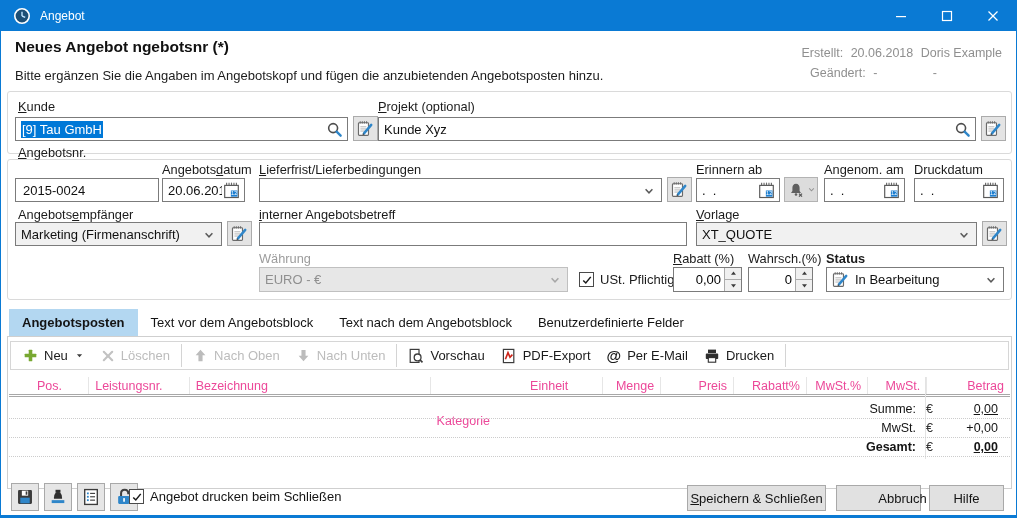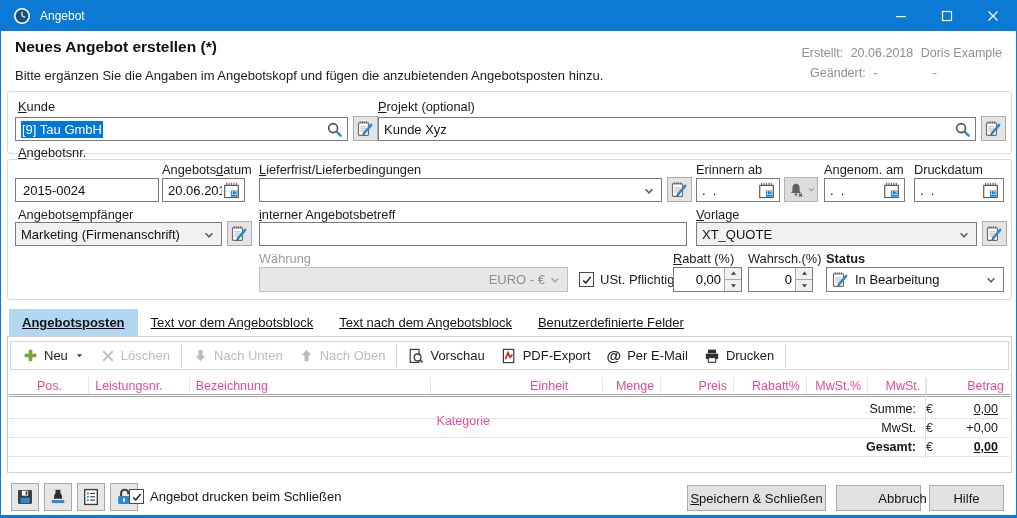--- a/index.html
+++ b/index.html
@@ -29,40 +29,40 @@
   .lbl.b{font-weight:bold;}
   .k{text-decoration:underline;}
   .field{position:absolute;box-sizing:border-box;height:24px;border:1px solid #7b7b7b;background:#fff;
     display:flex;align-items:center;font-size:13px;color:#111;padding:0 5px;}
   .field .val{white-space:pre;overflow:hidden;}
   .sel{background:var(--selection);color:#fff;padding:1px 1px;}
   .icon-right{position:absolute;right:4px;top:3px;}
   .combo{padding-right:22px;}
   .combo .chev{position:absolute;right:4px;top:4px;}
   .combo.gray{background:#f1f1f1;}
-  .combo.disabled{background:#e7e7e7;border-color:#c0c0c0;color:#8f8f8f;justify-content:flex-end;}
+  .combo.disabled{background:#e7e7e7;border-color:#c0c0c0;color:#8f8f8f;}
   .editbtn{position:absolute;width:25px;height:25px;box-sizing:border-box;border:1px solid #ababab;
     background:#e4e4e4;display:flex;align-items:center;justify-content:center;}
   .datefield{padding-right:22px;}
   .bellbtn{position:absolute;width:34px;height:25px;box-sizing:border-box;border:1px solid #b3b3b3;
     background:#dcdcdc;display:flex;align-items:center;justify-content:flex-start;padding-left:3px;gap:2px;}
   .spinfield{position:absolute;box-sizing:border-box;height:25px;border:1px solid #7b7b7b;background:#fff;
     font-size:13px;display:flex;align-items:center;}
   .spinfield .val{flex:1;text-align:right;padding-right:3px;}
   .spinbtns{width:16px;height:100%;border-left:1px solid #ababab;display:flex;flex-direction:column;}
   .spinbtns div{flex:1;display:flex;align-items:center;justify-content:center;background:#f0f0f0;}
   .spinbtns div:first-child{border-bottom:1px solid #ababab;}
   .chk{position:absolute;width:15px;height:15px;box-sizing:border-box;border:1px solid #4a4a4a;background:#fff;
     display:flex;align-items:center;justify-content:center;}
   
-  .tabs{position:absolute;left:8px;top:308px;height:27px;display:flex;text-decoration:underline;}
+  .tabs{position:absolute;left:8px;top:308px;height:27px;display:flex;}
   .tab{height:27px;line-height:27px;padding:0 13px;font-size:13px;color:#141414;cursor:default;}
   .tab.active{background:#b3d7f1;font-weight:bold;}
   
-  .panel{position:absolute;left:6px;top:335px;width:1005px;height:137px;box-sizing:border-box;
+  .panel{position:absolute;left:6px;top:335px;width:1005px;height:153px;box-sizing:border-box;
     border:1px solid #cfcfcf;background:#fff;}
   .toolbar{position:absolute;left:2px;top:4px;width:999px;height:29px;box-sizing:border-box;
     border:1px solid #d6d6d6;display:flex;align-items:center;padding:0 4px;}
   .tbtn{display:flex;align-items:center;gap:6px;padding:0 8px;height:24px;font-size:13px;color:#1b1b1b;white-space:nowrap;}
   .tbtn.disabled{color:#bcbcbc;}
   .tsep{width:1px;height:23px;background:#d4d4d4;margin:0 3px;}
   .at{font-weight:bold;font-size:15px;}
   
   .thead{position:absolute;left:1px;top:40px;width:1001px;height:20px;display:flex;padding-left:22px;
     box-sizing:border-box;border-bottom:3px double #a8a8a8;font-size:12.5px;color:#ec4899;}
@@ -233,21 +233,21 @@
           </svg>
         </div>
       <div class="wbtn">
           <svg class="ic" width="16" height="16">
             <use href="#i-close"></use>
           </svg>
         </div>
     </div>
   </div>
 
-  <div class="page-title">Neues Angebot erstellen (*)</div>
+  <div class="page-title">Neues Angebot ngebotsnr (*)</div>
   <div class="page-subtitle">Bitte ergänzen Sie die Angaben im Angebotskopf und fügen die anzubietenden Angebotsposten hinzu.</div>
   <div class="meta meta-created">
     <span>Erstellt:</span>
     <span>20.06.2018</span>
     <span>Doris Example</span>
   </div>
   <div class="meta meta-modified">
     <span>Geändert:</span>
     <span>-</span>
     <span class="dash2">-</span>
@@ -473,29 +473,29 @@
       </div>
       <div class="tbtn disabled">
         <svg class="ic" width="14" height="14">
             <use href="#i-xmark"></use>
           </svg>
         <span>Löschen</span>
       </div>
       <div class="tsep"></div>
       <div class="tbtn disabled">
         <svg class="ic" width="15" height="15">
-            <use href="#i-arrow-down"></use>
-          </svg>
-        <span>Nach Unten</span>
+            <use href="#i-arrow-up"></use>
+          </svg>
+        <span>Nach Oben</span>
       </div>
       <div class="tbtn disabled">
         <svg class="ic" width="15" height="15">
-            <use href="#i-arrow-up"></use>
-          </svg>
-        <span>Nach Oben</span>
+            <use href="#i-arrow-down"></use>
+          </svg>
+        <span>Nach Unten</span>
       </div>
       <div class="tsep"></div>
       <div class="tbtn">
         <svg class="ic" width="16" height="16">
             <use href="#i-preview"></use>
           </svg>
         <span>Vorschau</span>
       </div>
       <div class="tbtn">
         <svg class="ic" width="16" height="16">

